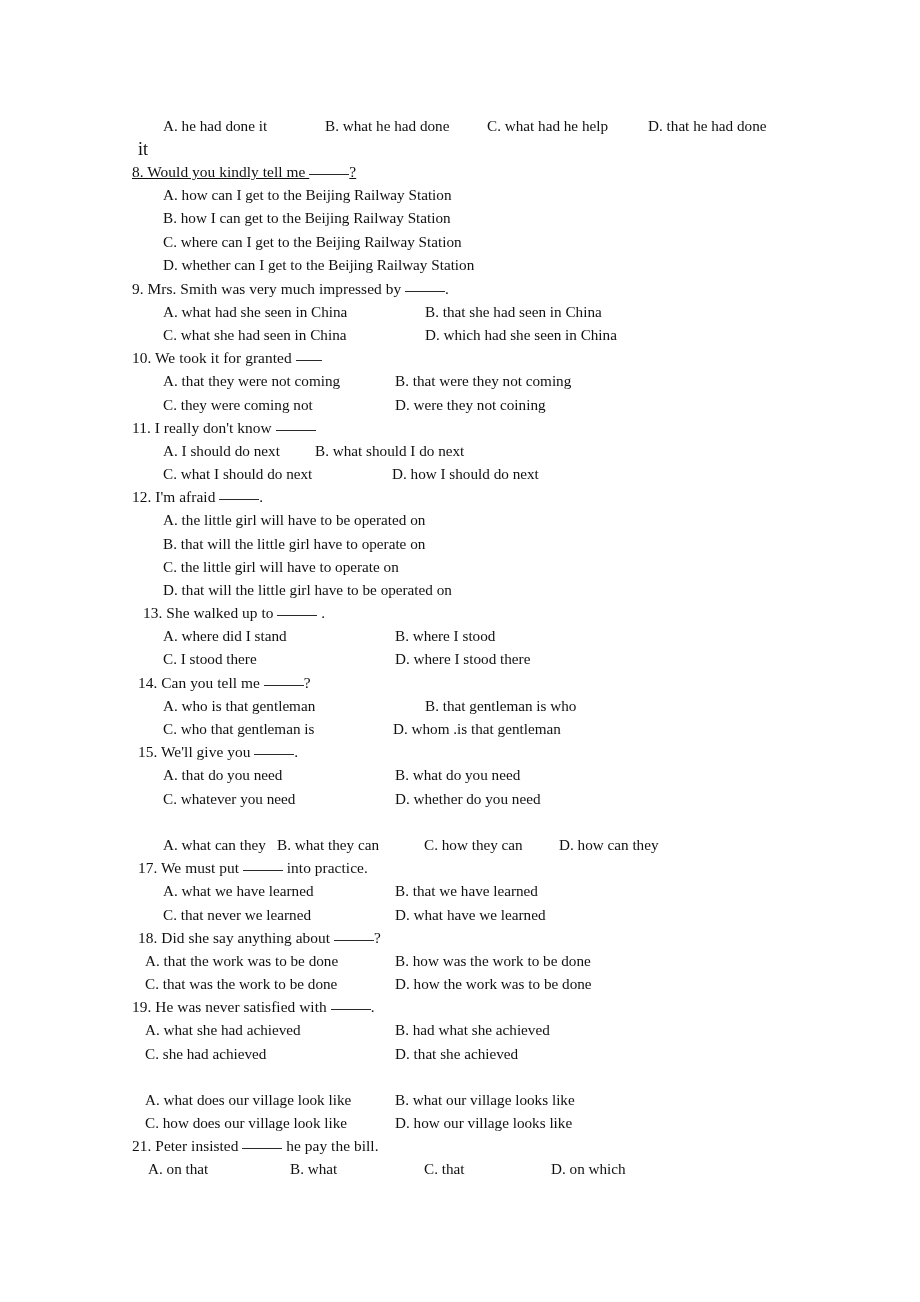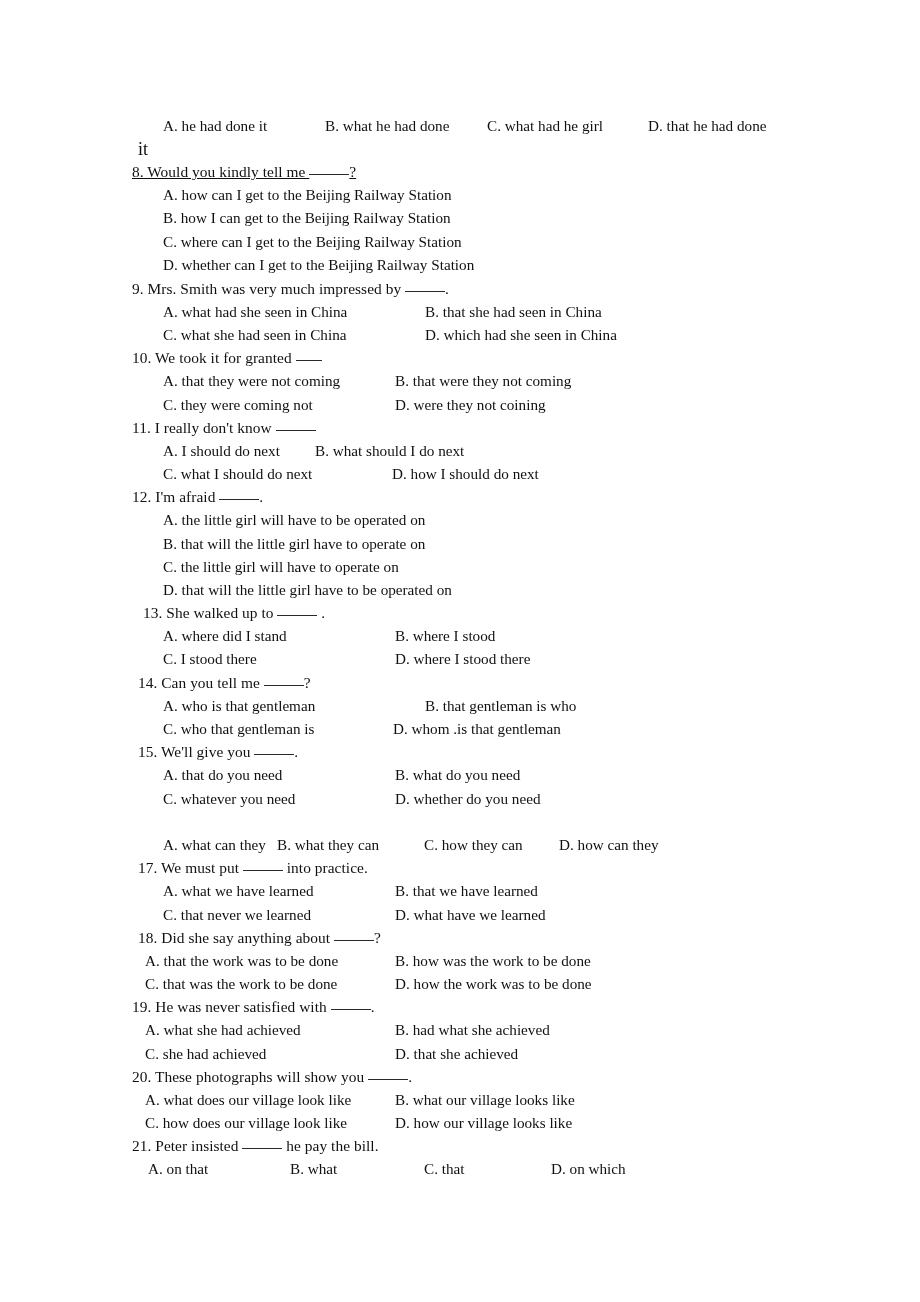--- a/index.html
+++ b/index.html
@@ -51,21 +51,21 @@
   .b-xs { width: 26px; }
   .b-md { width: 40px; }
 </style>
 </head>
 <body>
 
 <div id="sheet">
 
   <div class="opt" style="left:163px; top:117px;">A. he had done it</div>
   <div class="opt" style="left:325px; top:117px;">B. what he had done</div>
-  <div class="opt" style="left:487px; top:117px;">C. what had he girl</div>
+  <div class="opt" style="left:487px; top:117px;">C. what had he help</div>
   <div class="opt" style="left:648px; top:117px;">D. that he had done</div>
   <div class="line" style="left:138px; top:140px;">it</div>
 
   <div class="line q" style="left:132px; top:163px;text-decoration:underline;"><span>8. Would you kindly tell me </span><span class="blank b-md"></span><span>?</span></div>
   <div class="opt" style="left:163px; top:186px;">A. how can I get to the Beijing Railway Station</div>
   <div class="opt" style="left:163px; top:209px;">B. how I can get to the Beijing Railway Station</div>
   <div class="opt" style="left:163px; top:256px;">D. whether can I get to the Beijing Railway Station</div>
   <div class="opt" style="left:163px; top:233px;">C. where can I get to the Beijing Railway Station</div>
 
   <div class="line q" style="left:132px; top:280px;"><span>9. Mrs. Smith was very much impressed by </span><span class="blank b-md"></span><span>.</span></div>
@@ -126,21 +126,20 @@
   <div class="opt" style="left:395px; top:952px;">B. how was the work to be done</div>
   <div class="opt" style="left:145px; top:975px;">C. that was the work to be done</div>
   <div class="opt" style="left:395px; top:975px;">D. how the work was to be done</div>
 
   <div class="line q" style="left:132px; top:998px;"><span>19. He was never satisfied with </span><span class="blank b-md"></span><span>.</span></div>
   <div class="opt" style="left:145px; top:1021px;">A. what she had achieved</div>
   <div class="opt" style="left:395px; top:1021px;">B. had what she achieved</div>
   <div class="opt" style="left:145px; top:1045px;">C. she had achieved</div>
   <div class="opt" style="left:395px; top:1045px;">D. that she achieved</div>
 
-  <div class="line q" style="left:132px; top:1068px;"><span>20. These photographs will show you </span><span class="blank b-md"></span><span>.</span></div>
   <div class="opt" style="left:145px; top:1091px;">A. what does our village look like</div>
   <div class="opt" style="left:395px; top:1091px;">B. what our village looks like</div>
   <div class="opt" style="left:145px; top:1114px;">C. how does our village look like</div>
   <div class="opt" style="left:395px; top:1114px;">D. how our village looks like</div>
 
   <div class="line q" style="left:132px; top:1137px;"><span>21. Peter insisted </span><span class="blank b-md"></span><span> he pay the bill.</span></div>
   <div class="opt" style="left:148px; top:1160px;">A. on that</div>
   <div class="opt" style="left:290px; top:1160px;">B. what</div>
   <div class="opt" style="left:424px; top:1160px;">C. that</div>
   <div class="opt" style="left:551px; top:1160px;">D. on which</div>

